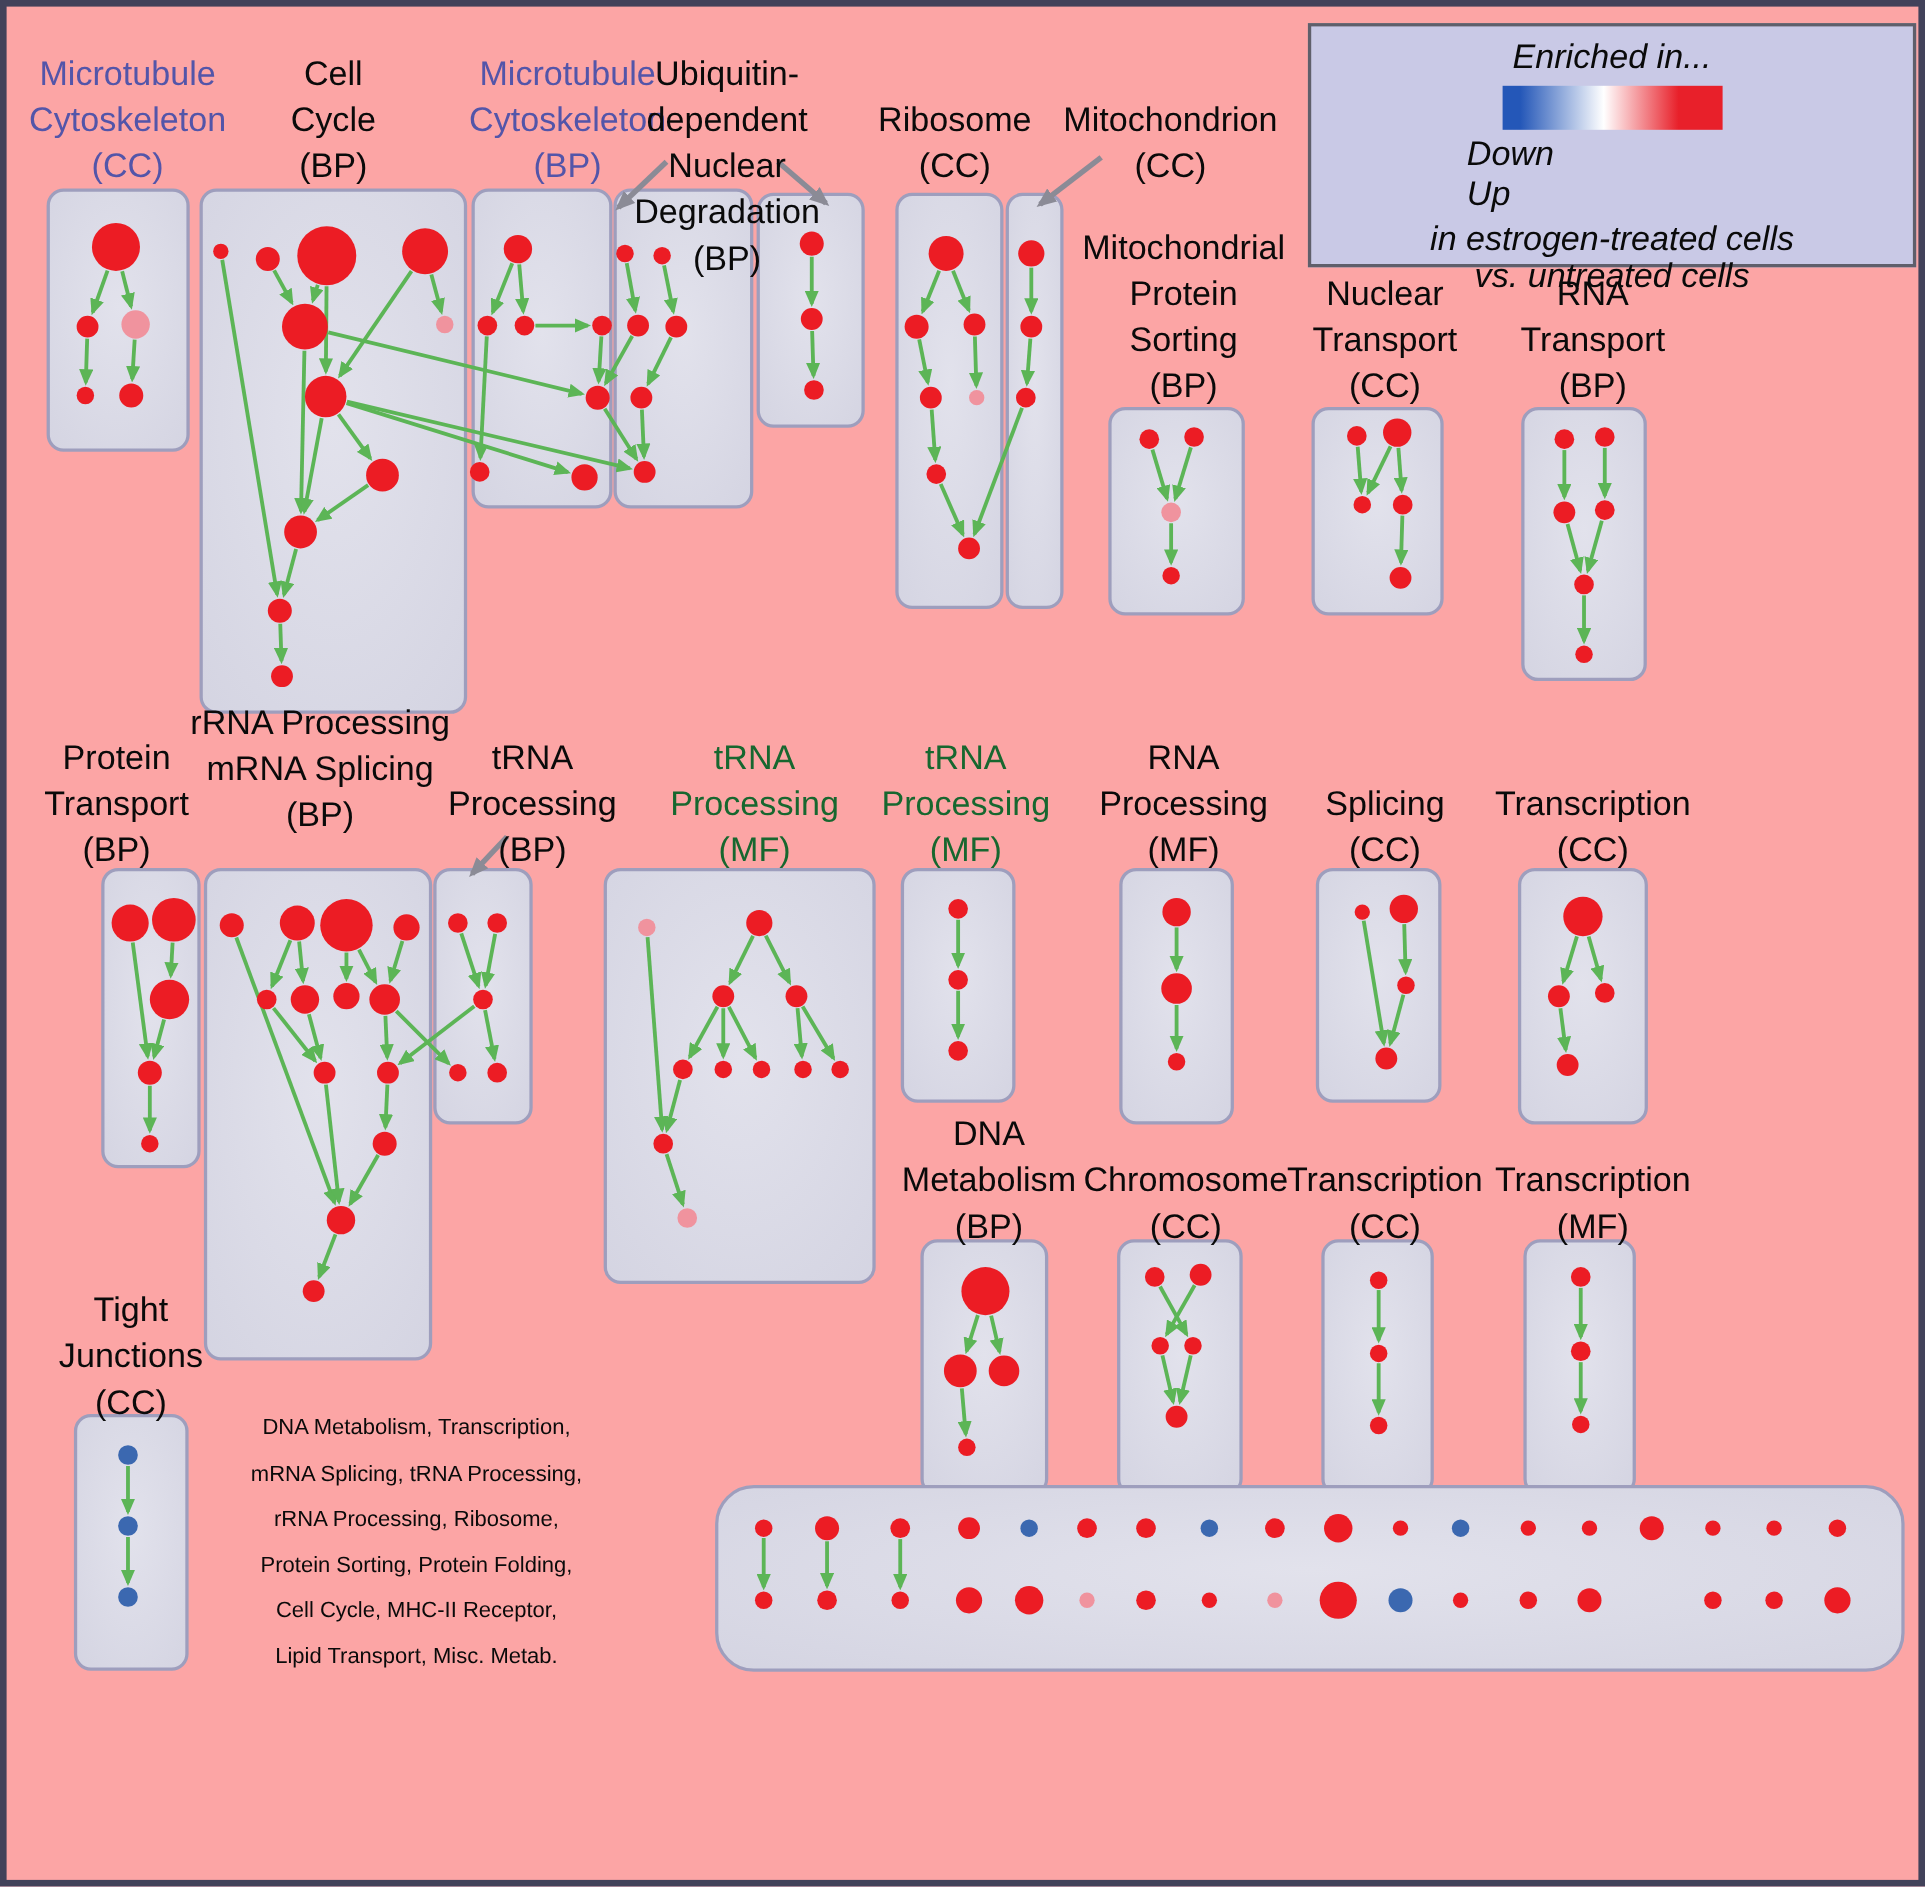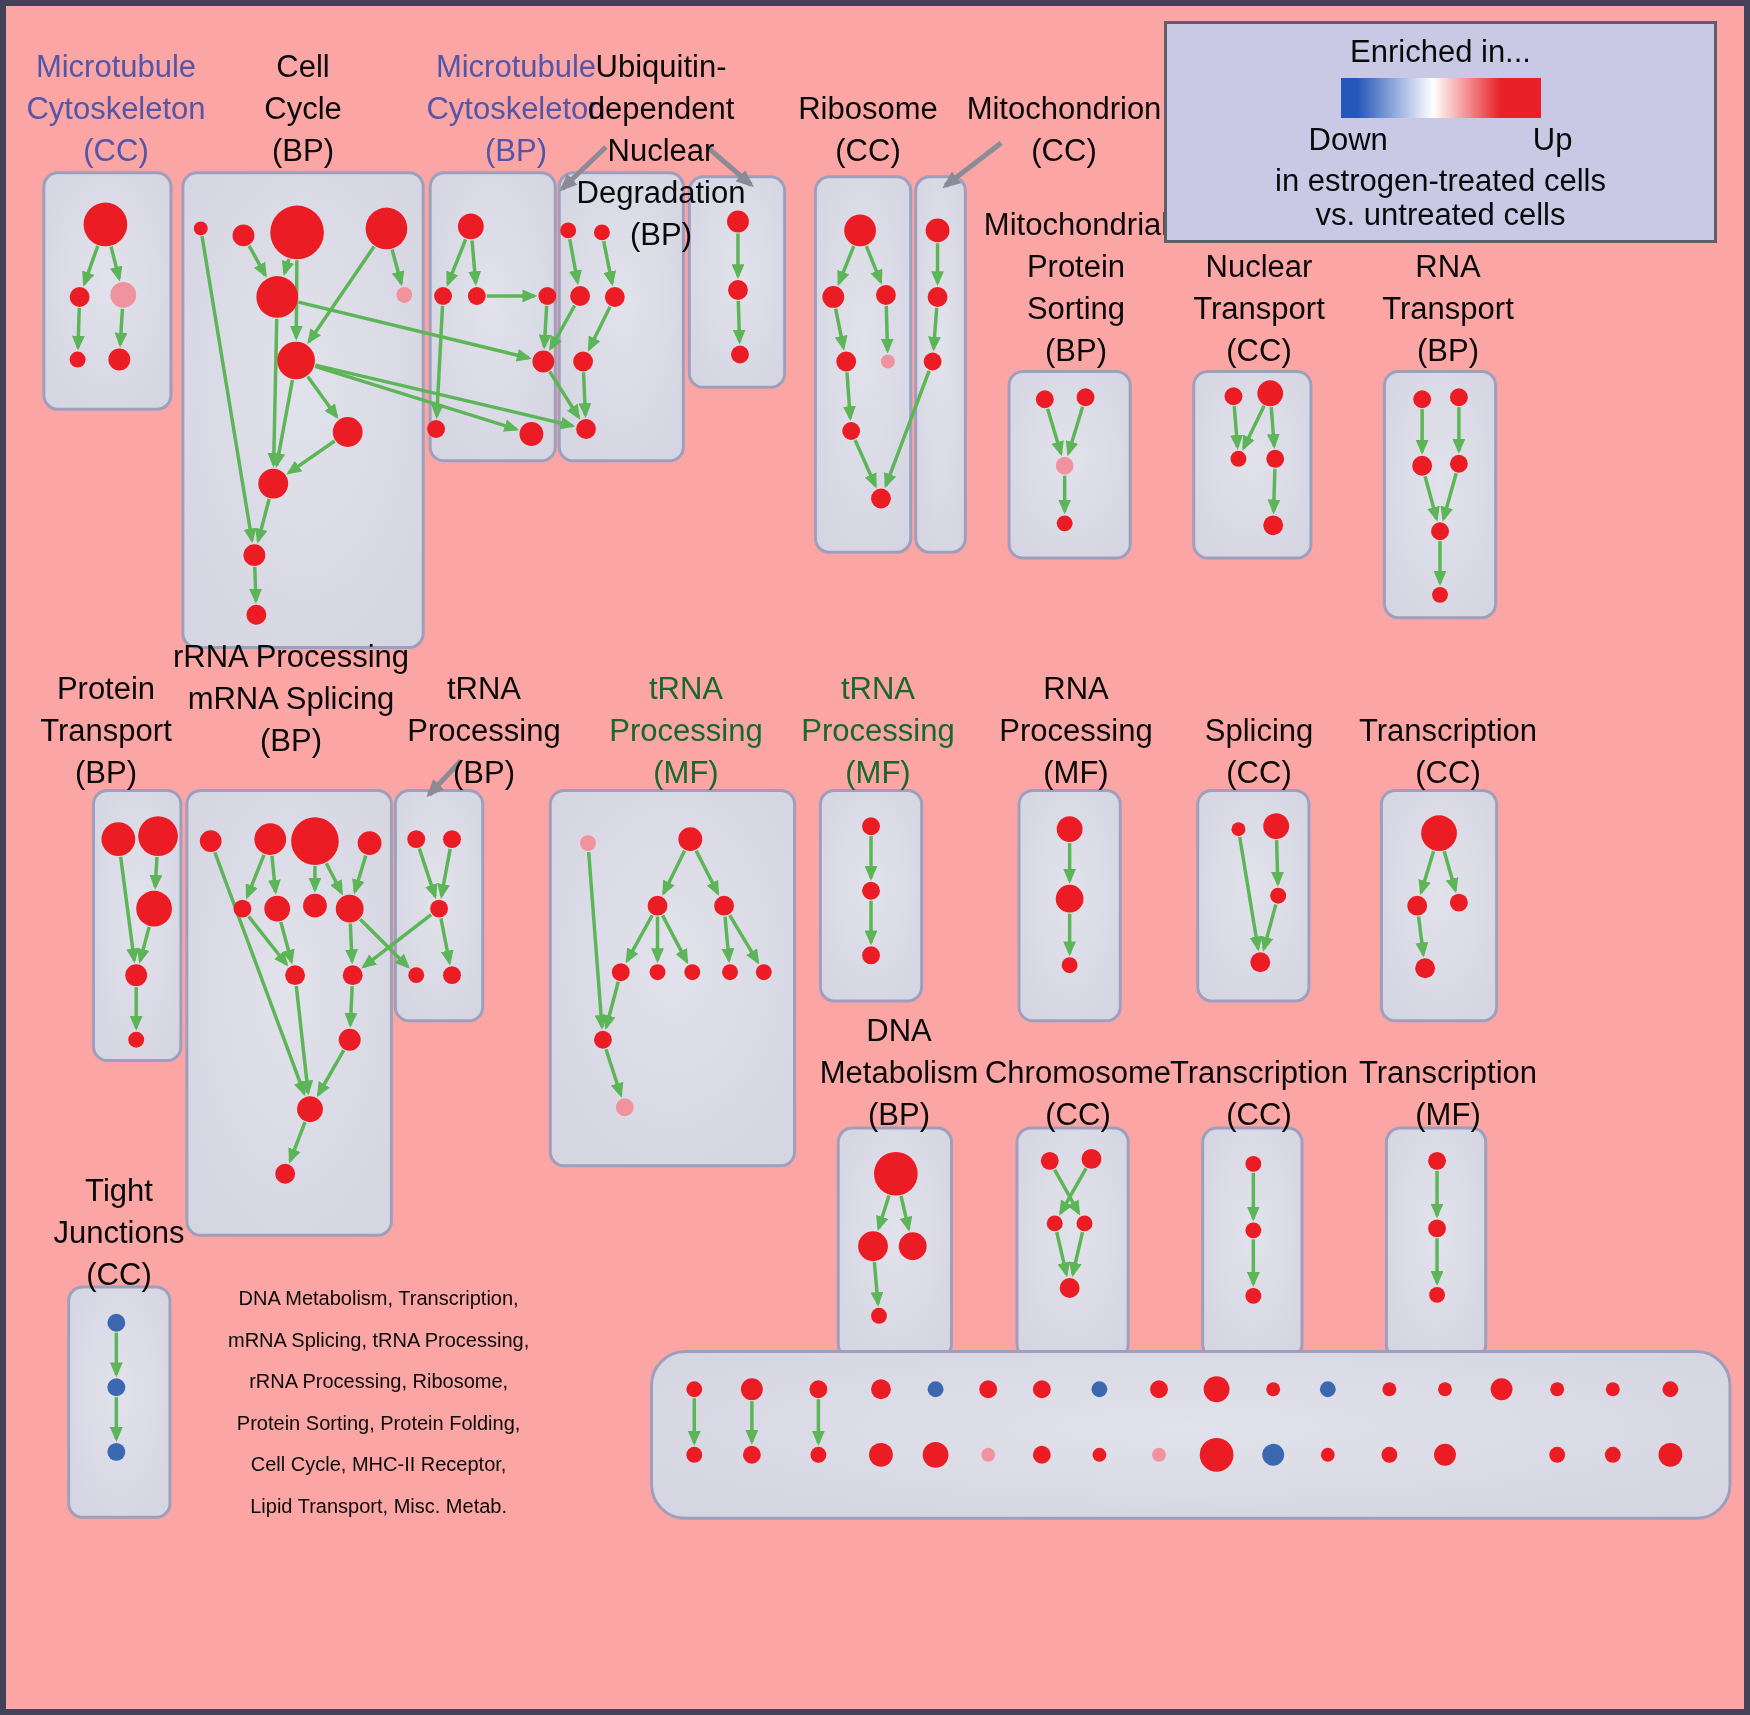--- a/index.html
+++ b/index.html
@@ -18,28 +18,28 @@
     text-align:center; white-space:pre-line;
     font-size:31px; line-height:42px; color:#0a0a0a;
   }
   .clabel.blue { color:#5355a9; }
   .clabel.green { color:#17672f; }
   .misc-label {
     position:absolute; white-space:pre-line; text-align:center;
     font-size:20px; line-height:41.5px; color:#0a0a0a;
   }
   .legend {
-    position:absolute; left:1158px; top:15px; width:553px; height:222px;
-    background:#c9c9e6; border:3px solid #5f5f6b;
+    position:absolute; left:1183px; top:15px; width:553px; height:222px;
+    background:#c9c9e6; border:3px solid #5f5f6b;font-style:italic;
   }
   .legend-title { text-align:center; font-size:31px; padding-top:10px; color:#0a0a0a; }
   .legend-bar { width:200px; height:40px; margin:8px auto 0; }
   .legend-downup {
     display:flex; justify-content:space-between;
-    width:264px; margin:4px auto 0; font-size:31px; color:#0a0a0a;
+    width:264px; margin:4px auto 0; font-size:31px; color:#0a0a0a;flex-direction:column;
   }
   .legend-sub { text-align:center; font-size:31px; line-height:34px; color:#0a0a0a; }
   .legend-sub.first { margin-top:6px; }
 </style>
 </head>
 <body>
 
 <div class="canvas">
 
   <svg id="net" viewBox="0 0 1750 1715">

